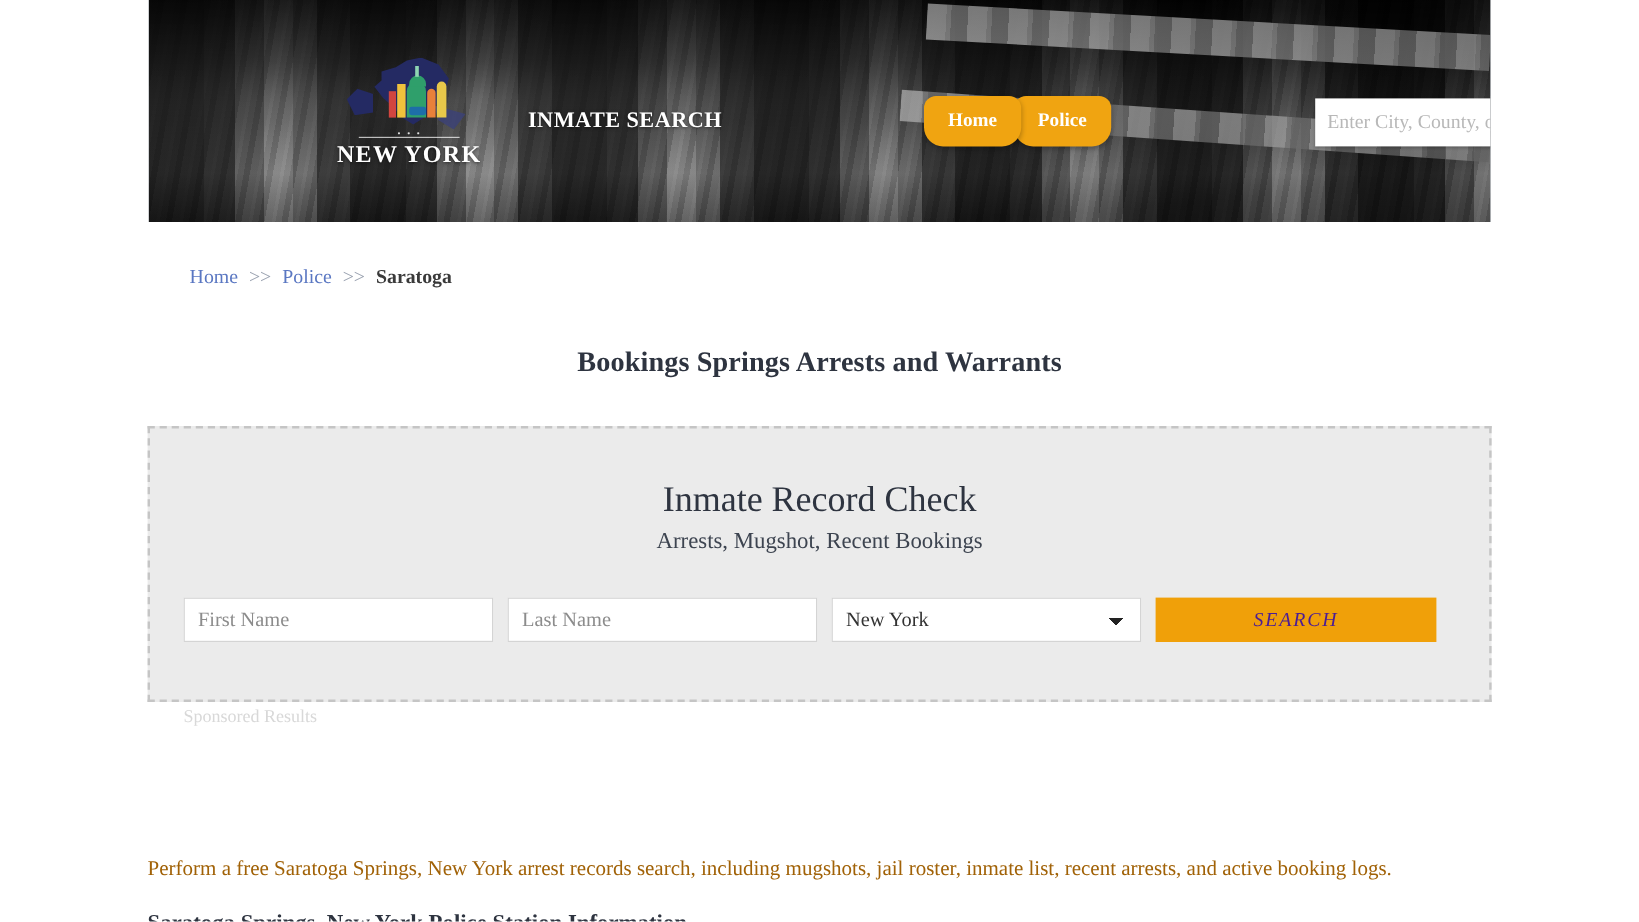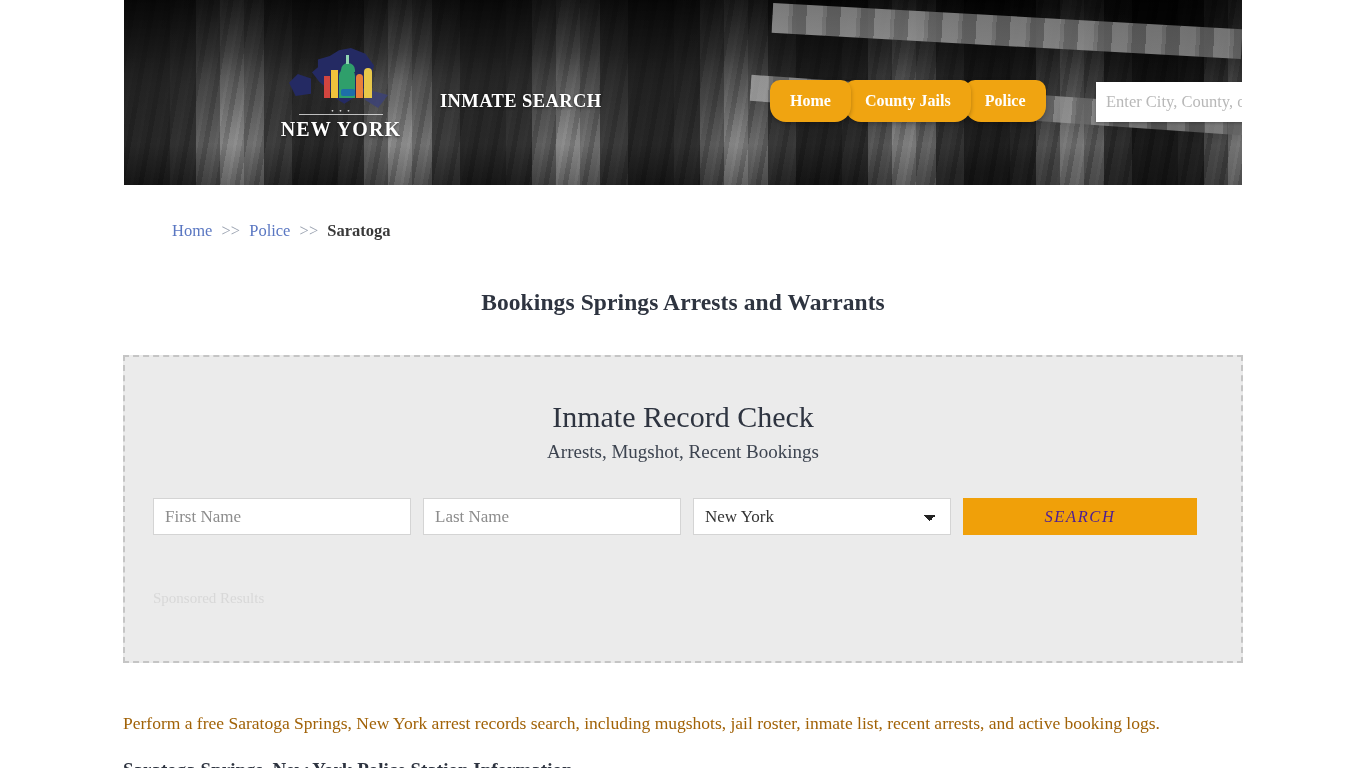--- a/index.html
+++ b/index.html
@@ -225,21 +225,21 @@
     font-size: 16.5px;
     color: #444;
     padding: 0 10px;
     box-sizing: border-box;
   }
   .search-input::placeholder { color: #b8b8b8; }
 
   
   .breadcrumb {
     position: absolute;
-    left: 172px;
+    left: 158px;
     top: 221px;
     font-size: 16.5px;
     color: #444;
   }
   .crumb-link { color: #5a77c2; text-decoration: none; cursor: pointer; }
   .crumb-sep { color: #9aa2b0; margin: 0 5px; }
   .crumb-current { color: #3a3a3a; font-weight: bold; }
 
   
   .page-title {
@@ -253,21 +253,21 @@
     color: #2e3440;
     letter-spacing: .1px;
   }
 
   
   .panel {
     position: absolute;
     left: 123px;
     top: 355px;
     width: 1120px;
-    height: 308px;
+    height: 230px;
     background: #ebebeb;
     border: 2px dashed #c5c5c5;
     box-sizing: border-box;
   }
   .panel-title {
     text-align: center;
     font-size: 30px;
     color: #2e3440;
     margin-top: 42px;
     line-height: 36px;
@@ -372,21 +372,20 @@
         <div class="bwin"></div>
       </div>
       <div class="logo-div"></div>
       <div class="logo-l1">NEW YORK</div>
     </div>
 
     <div class="inmate-search-txt">INMATE SEARCH</div>
 
     <div class="nav">
       <div class="nav-item">Home</div>
-      <div class="nav-item">County Jails</div>
       <div class="nav-item">Police</div>
     </div>
 
     <div class="search-wrap">
       <input class="search-input" type="text" placeholder="Enter City, County, or Facil" style="">
 
     </div>
   </div>
 
   <div class="breadcrumb">

